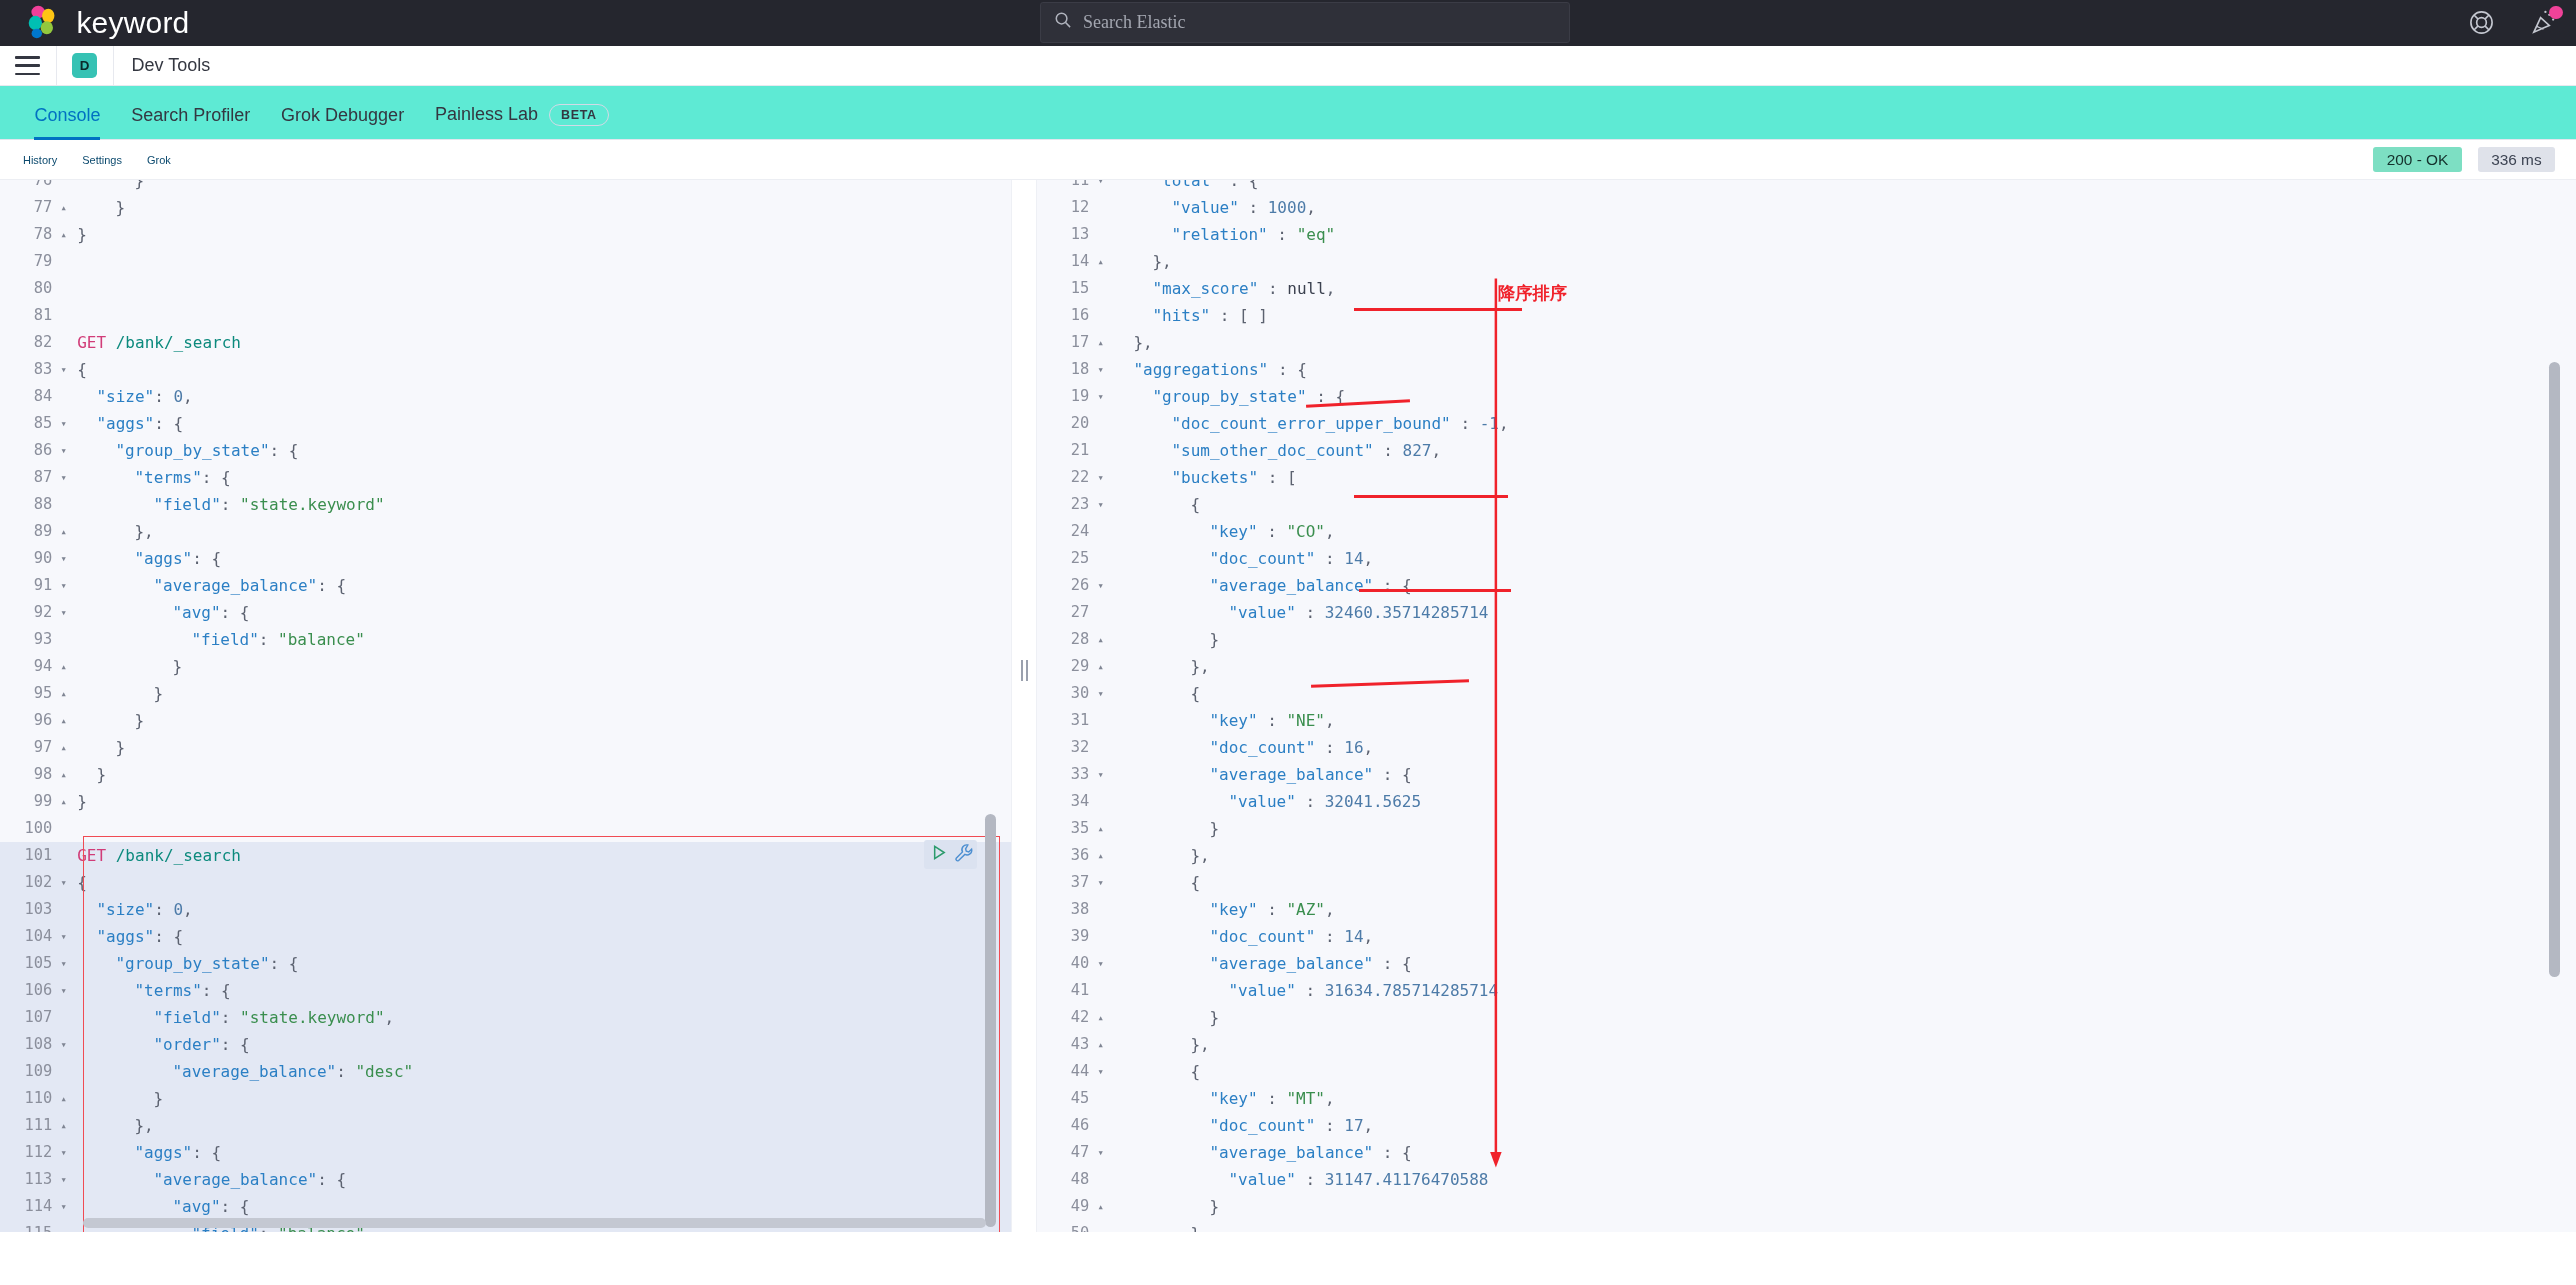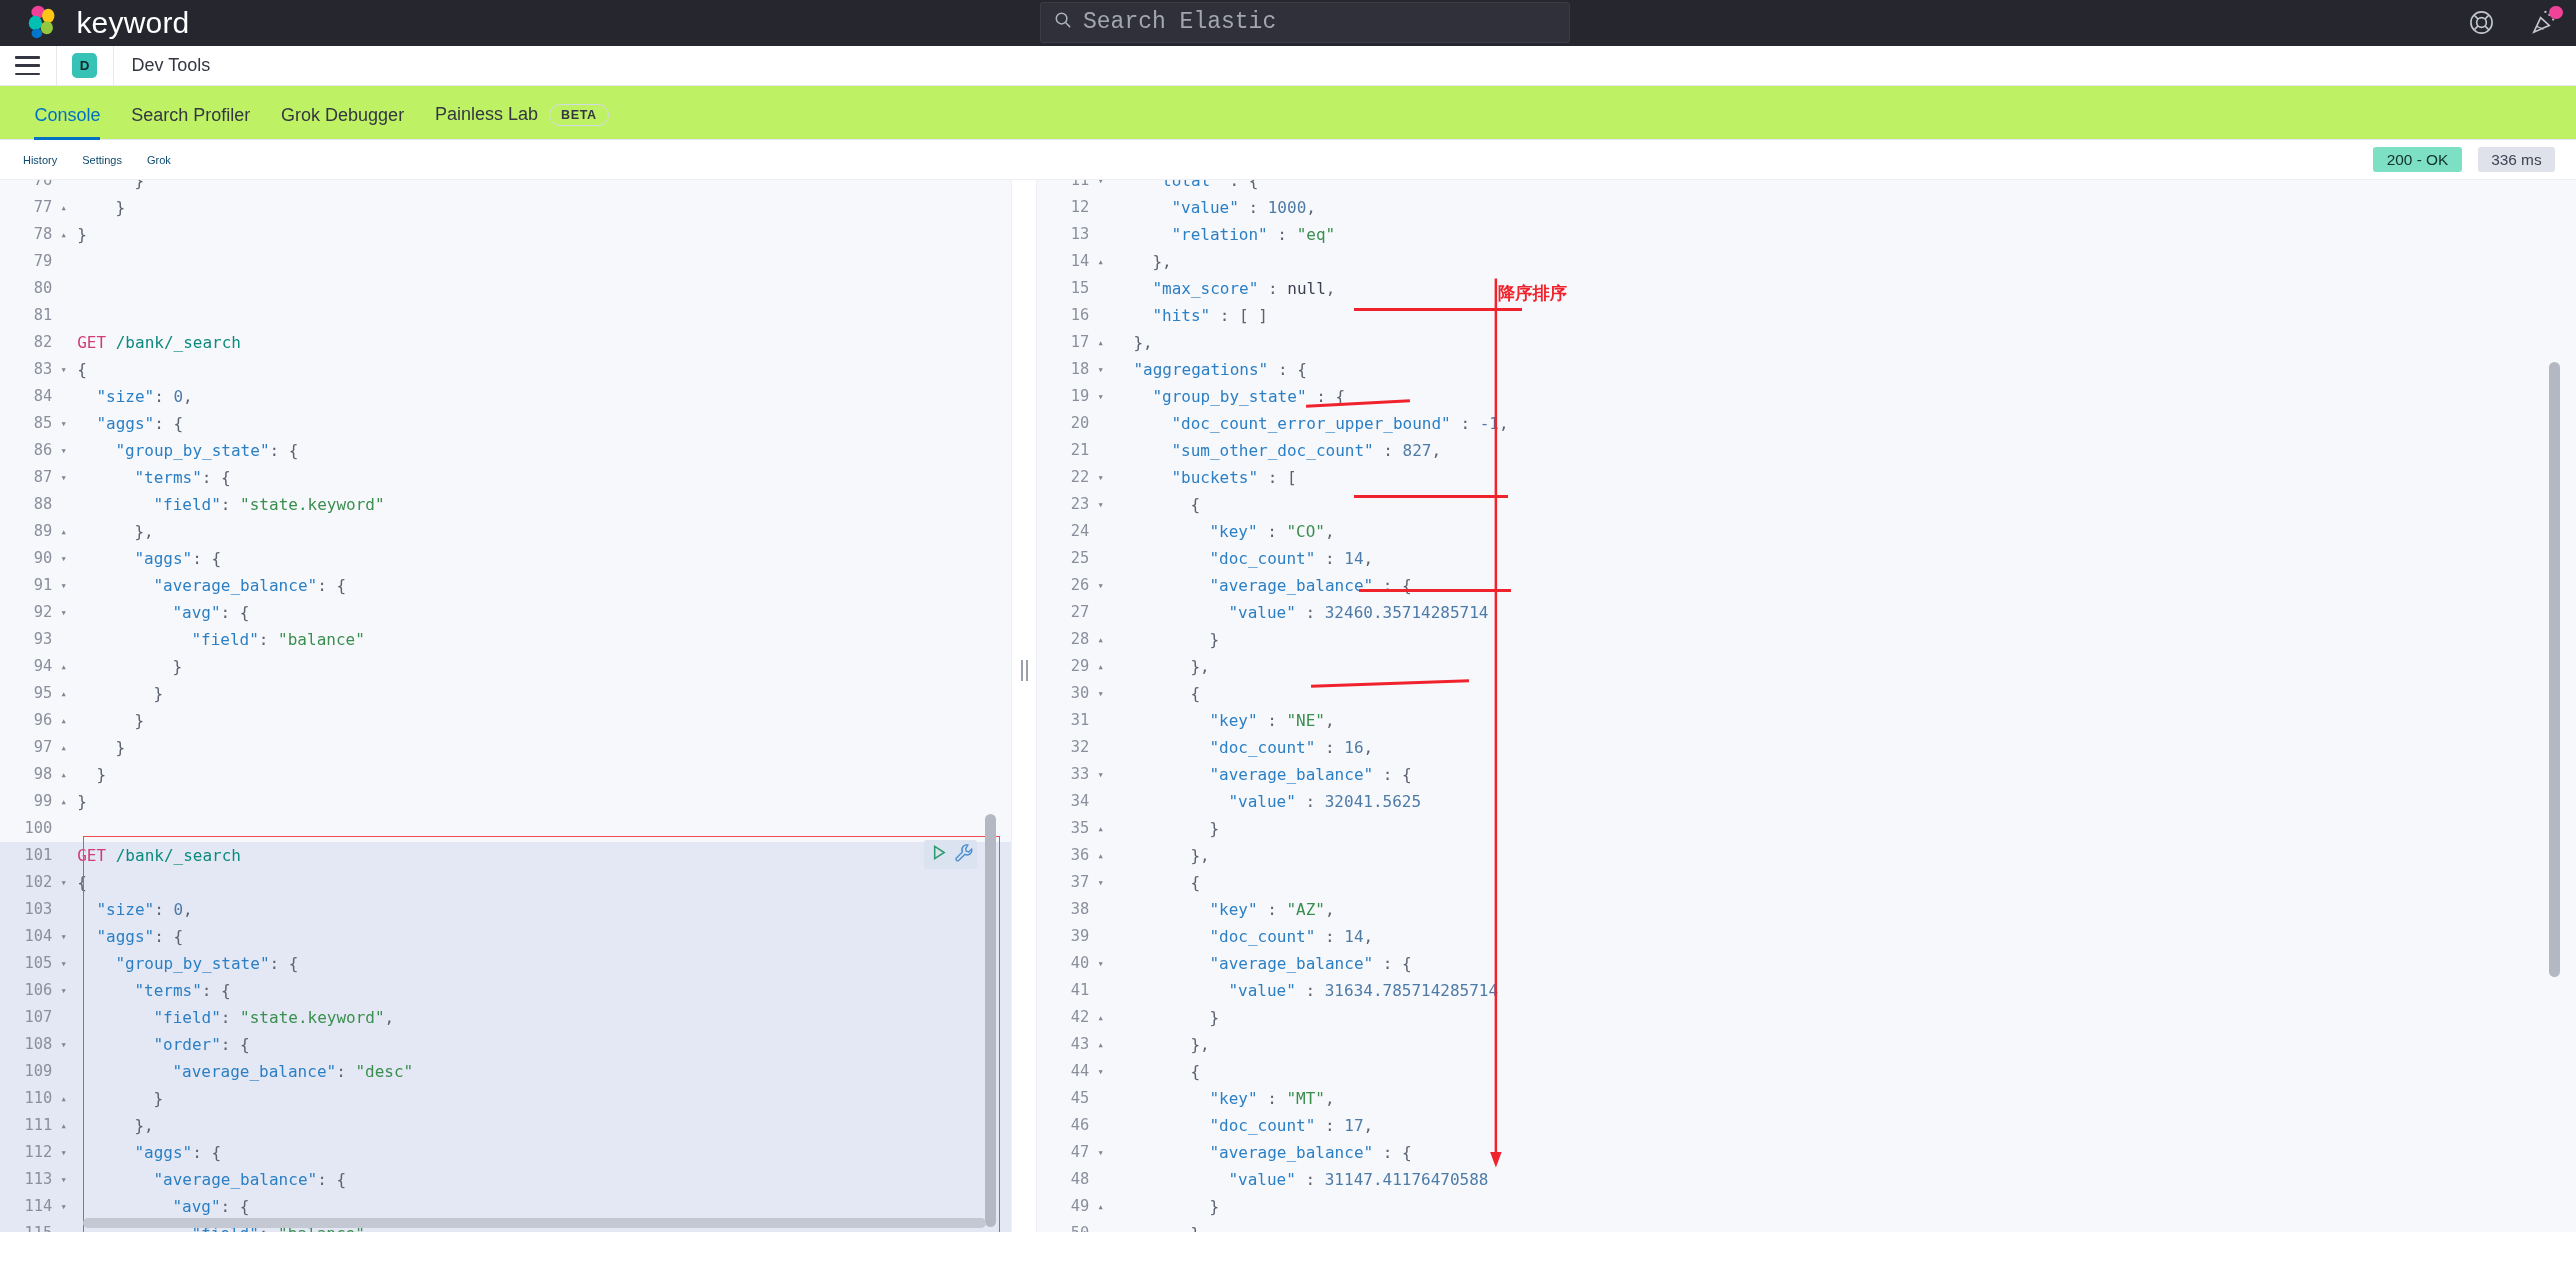--- a/index.html
+++ b/index.html
@@ -24,21 +24,21 @@
     position: absolute; left: 1040px; top: 1.9px;
     width: 530px; height: 41px;
     background: #2f3039;
     border: 1px solid #3b3c46;
     border-radius: 2.9px;
     display: flex; align-items: center; gap: 10.6px;
     padding: 0 13.4px;
   }
   .globalsearch input {
     flex: 1; background: transparent; border: none; outline: none;
-    color: #14b8a6; font-size: 23px; font-family: Liberation Mono, monospace;
+    color: #14b8a6; font-size: 18px; font-family: Liberation Serif, serif;
   }
   .globalsearch input::placeholder { color: #a3a6b0; }
 
   .topright { position: absolute; right: 17.3px; top: 0; height: 46px;
               display: flex; align-items: center; gap: 33px; }
   .tr-icon { width: 29px; height: 29px; position: relative; cursor: pointer; }
   .newbadge { position: absolute; right: -3.8px; top: -2.9px; width: 13.4px; height: 13.4px;
               border-radius: 50%; background: #f04299; }
 
   
@@ -54,21 +54,21 @@
   .app-chip {
     width: 25px; height: 25px; border-radius: 4.8px; background: #36c2b4;
     color: #0a2b2a; font-size: 13.4px; font-weight: bold;
     display: flex; align-items: center; justify-content: center;
     margin: 0 15.4px;
   }
   .breadcrumb-title { color: #343741; font-size: 18px; margin-left: 18px; }
 
   
   .tabbar {
-    height: 54px; background: #bef264; border-bottom: 1px solid #e3e6ee;
+    height: 54px; background: #5eead4; border-bottom: 1px solid #e3e6ee;
     display: flex; align-items: flex-end; padding-left: 19px; gap: 0;
   }
   .tab {
     padding: 0 15.4px 13.4px 15.4px; font-size: 18px; color: #343741;
     cursor: pointer; position: relative; display: flex; align-items: center; gap: 10.6px;
   }
   .tab.active { color: #0071c2; }
   .tab.active::after {
     content: ""; position: absolute; left: 15.4px; right: 15.4px; bottom: -1px;
     height: 2.9px; background: #0071c2;

